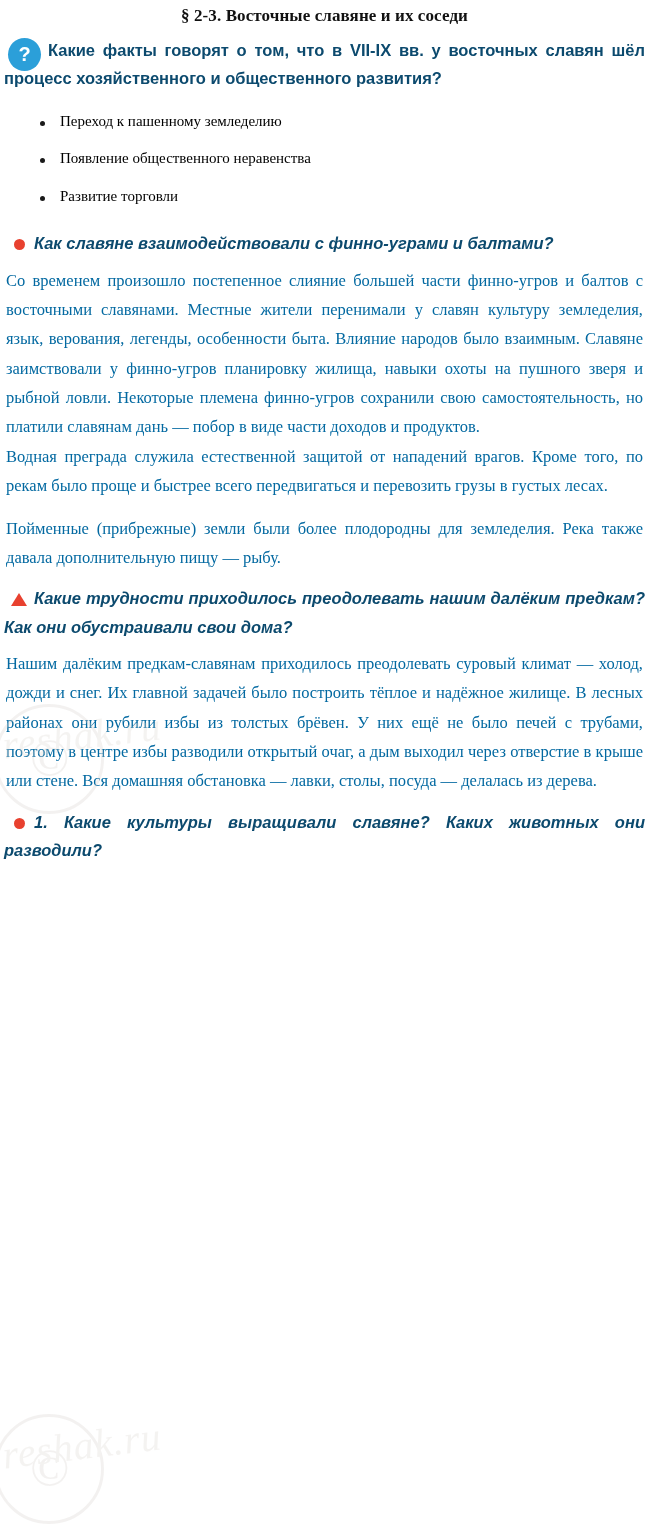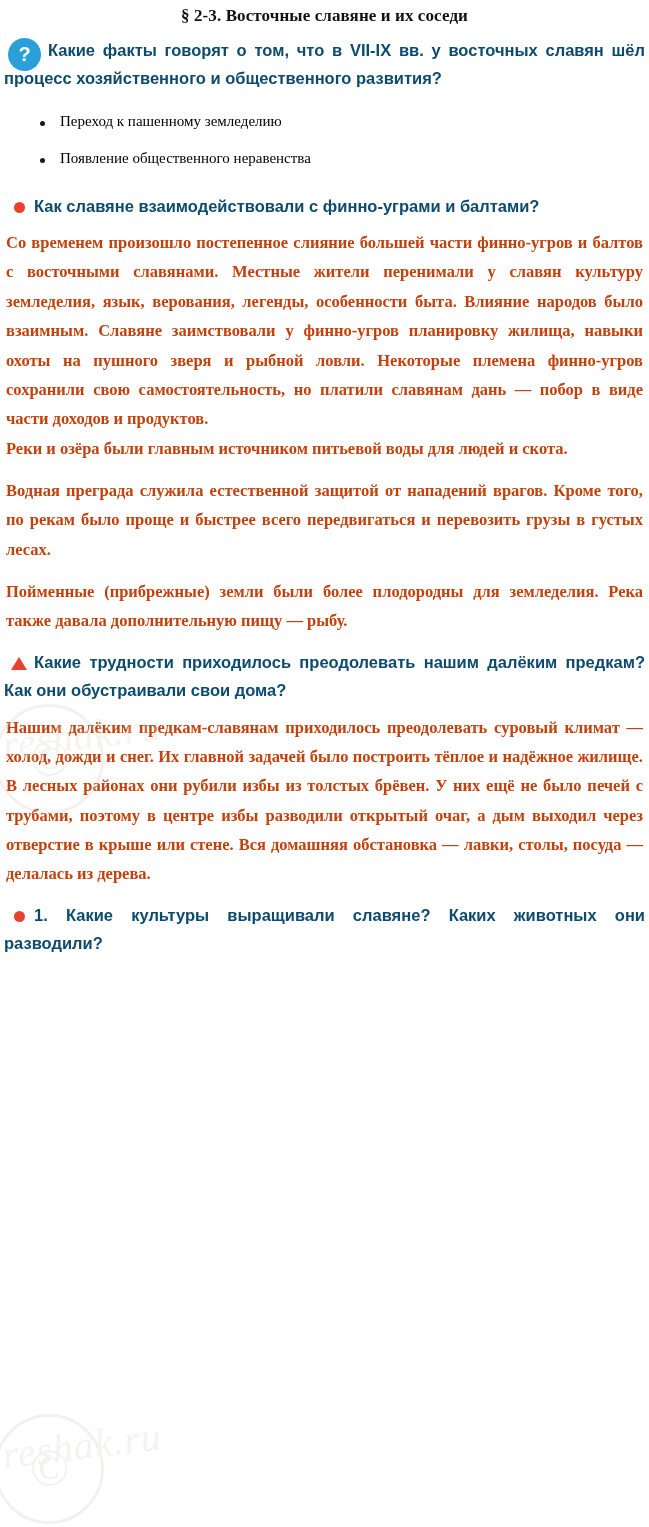--- a/index.html
+++ b/index.html
@@ -63,20 +63,21 @@
     margin-left: -44px;
     text-indent: 44px;
   }
   .qrow.dot .qtext,
   .qrow.tri .qtext {
     margin-left: -30px;
     text-indent: 30px;
   }
   .qrow.dot, .qrow.tri {
     padding-left: 30px;
+    font-style: italic;
   }
   .icon-q {
     display: block;
     width: 33px;
     height: 33px;
     border-radius: 50%;
     background: #2b9fd9;
     color: #ffffff;
     font-family: "Liberation Sans", sans-serif;
     font-weight: bold;
@@ -124,22 +125,21 @@
     height: 5px;
     border-radius: 50%;
     background: #1a1a1a;
   }
   p.para {
     font-size: 16.5px;
     line-height: 1.78;
     text-align: justify;
     margin: 0 0 13px 0;
     padding: 0 2px 0 2px;
-    color: #c2410c;
-    font-weight: bold;
+    color: #0369a1;
   }
   p.para:last-child {
     margin-bottom: 0;
   }
   
   .wm {
     position: absolute;
     pointer-events: none;
     user-select: none;
     opacity: 0.30;
@@ -200,36 +200,36 @@
     <div class="qrow first">
       <span class="marker">
         <span class="icon-q">?</span>
       </span>
       <p class="qtext">Какие факты говорят о том, что в VII-IX вв. у восточных славян шёл процесс хозяйственного и общественного развития?</p>
     </div>
 
     <ul class="bullets">
       <li>Переход к пашенному земледелию</li>
       <li>Появление общественного неравенства</li>
+      <li>Развитие торговли</li>
     </ul>
 
     <div class="qrow dot">
       <span class="marker">
         <span class="icon-dot"></span>
       </span>
       <p class="qtext">Как славяне взаимодействовали с финно-уграми и балтами?</p>
     </div>
 
     <div>
       <p class="para">Со временем произошло постепенное слияние большей части финно-угров и балтов с восточными славянами. Местные жители перенимали у славян культуру земледелия, язык, верования, легенды, особенности быта. Влияние народов было взаимным. Славяне заимствовали у финно-угров планировку жилища, навыки охоты на пушного зверя и рыбной ловли. Некоторые племена финно-угров сохранили свою самостоятельность, но платили славянам дань — побор в виде части доходов и продуктов.</p>
     </div>
 
 
     <div>
-      <p class="para">Реки и озёра были главным источником питьевой воды для людей и скота.</p>
       <p class="para">Водная преграда служила естественной защитой от нападений врагов. Кроме того, по рекам было проще и быстрее всего передвигаться и перевозить грузы в густых лесах.</p>
       <p class="para">Пойменные (прибрежные) земли были более плодородны для земледелия. Река также давала дополнительную пищу — рыбу.</p>
     </div>
 
     <div class="qrow tri">
       <span class="marker">
         <span class="icon-tri"></span>
       </span>
       <p class="qtext">Какие трудности приходилось преодолевать нашим далёким предкам? Как они обустраивали свои дома?</p>
     </div>

